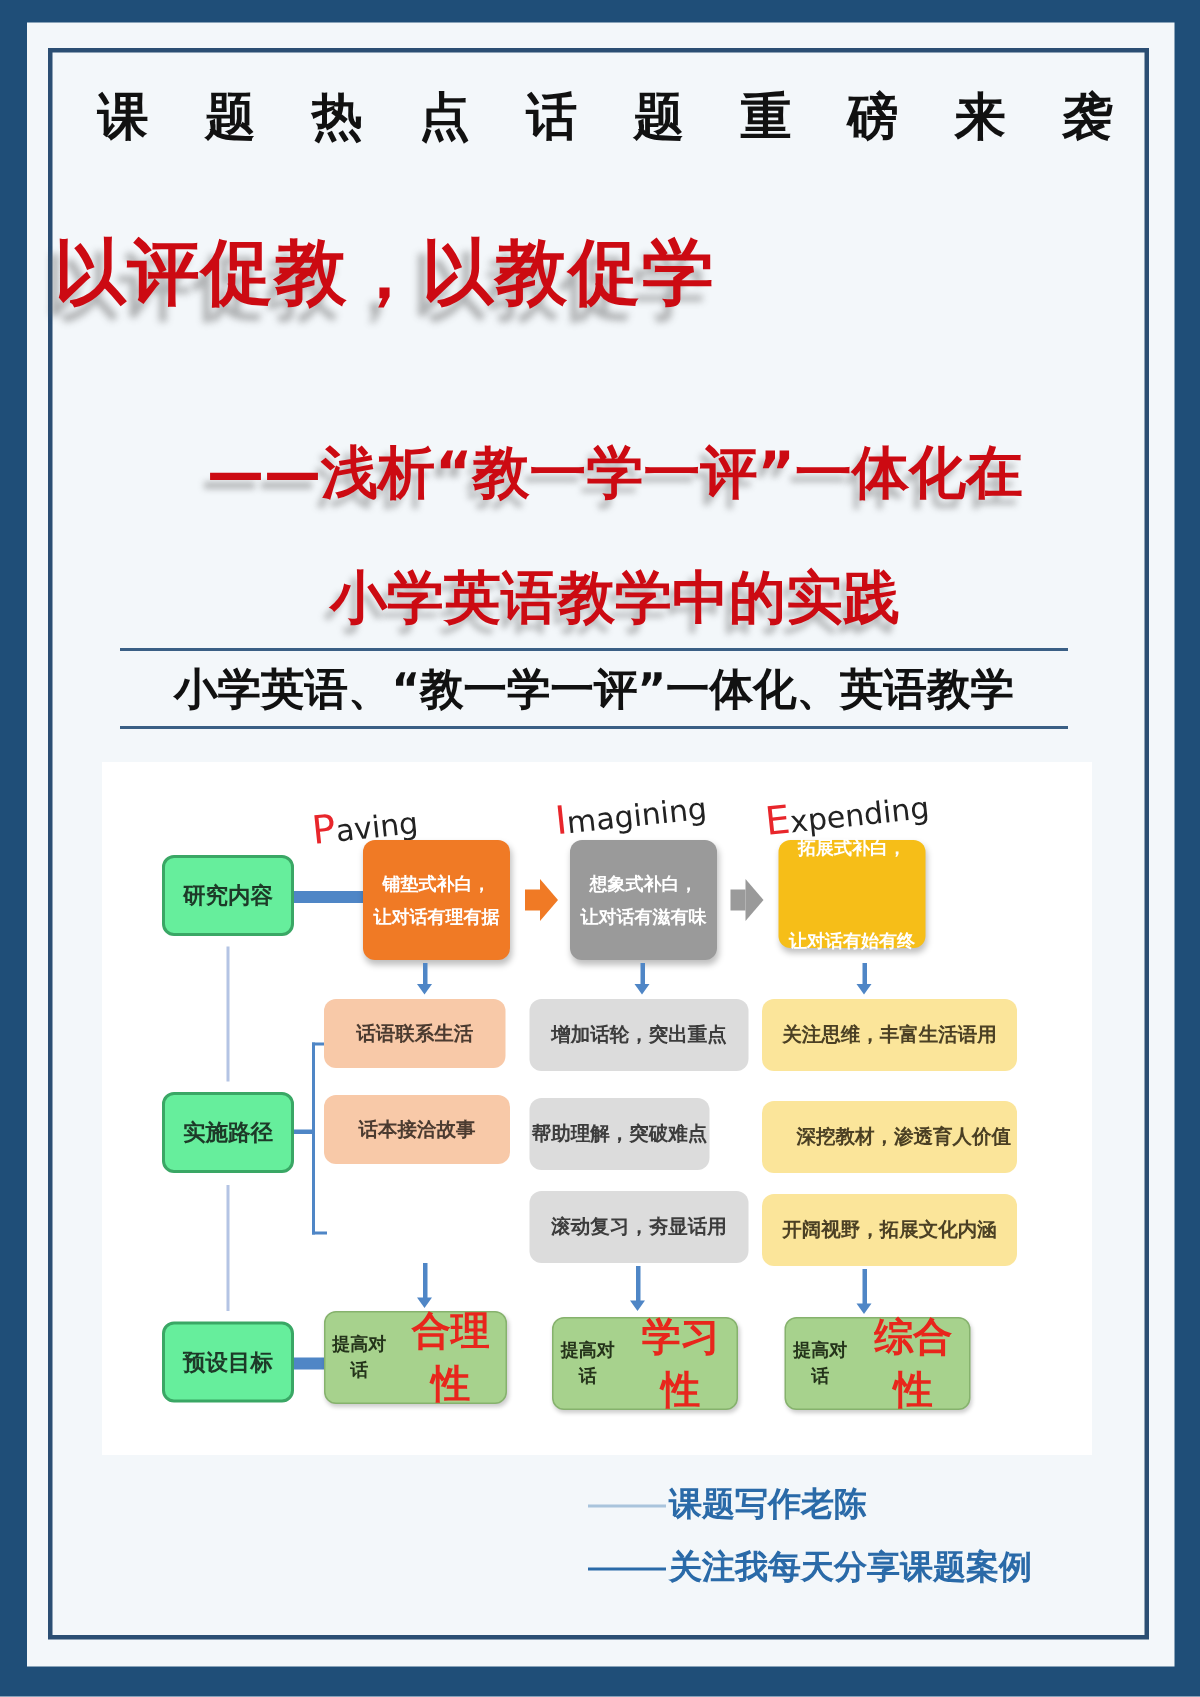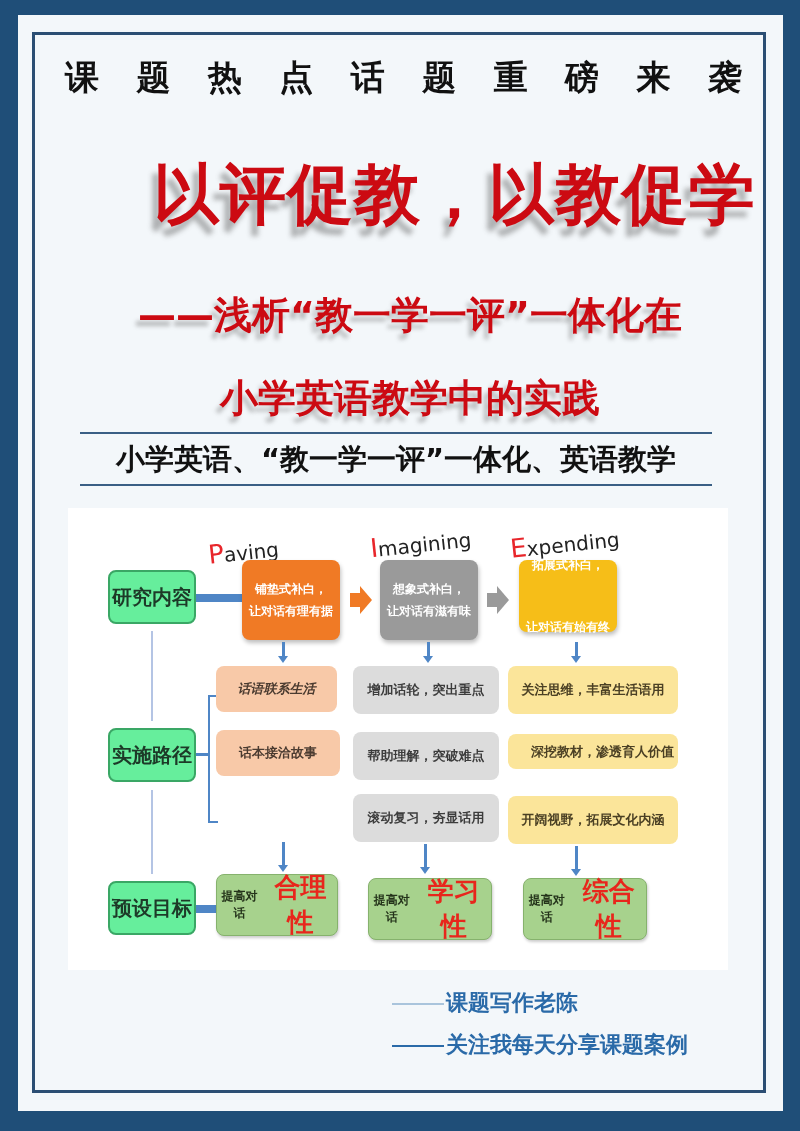--- a/index.html
+++ b/index.html
@@ -4,38 +4,38 @@
 <style>
   html, body { margin:0; padding:0; }
   body { width:800px; height:1131px; background:#1f4e78; position:relative; overflow:hidden;
          font-family:"DejaVu Serif", "Liberation Serif", serif; }
   .paper { position:absolute; left:18px; top:15px; width:765px; height:1096px; background:#f3f7fa; }
   .frame { position:absolute; left:32px; top:32px; width:734px; height:1061px;
            border:3px solid #2b4e73; box-sizing:border-box; }
   .banner { position:absolute; left:40px; top:55px; width:720px; display:flex; justify-content:space-between;
             padding:0 18px 0 25px; box-sizing:border-box; }
   .banner span { font-size:34px; font-weight:bold; color:#111; font-family:"DejaVu Serif", serif; }
-  .title { position:absolute; left:36px; top:150px; width:720px; text-align:right;
-           font-size:66px; font-weight:bold; color:#cc0a12; letter-spacing:1px;
+  .title { position:absolute; left:36px; top:150px; width:720px; text-align:left;
+           font-size:48px; font-weight:bold; color:#cc0a12; letter-spacing:1px;
            font-family:"DejaVu Sans", sans-serif;
            text-shadow: -6px 10px 5px rgba(90,90,90,0.45); }
   .sub1 { position:absolute; left:100px; top:290px; width:620px; text-align:center;
           font-size:38px; font-weight:bold; color:#cc0a12; font-family:"DejaVu Sans", sans-serif;
           text-shadow:-4px 6px 4px rgba(90,90,90,0.4); }
   .sub2 { position:absolute; left:100px; top:373px; width:620px; text-align:center;
           font-size:38px; font-weight:bold; color:#cc0a12; font-family:"DejaVu Sans", sans-serif;
           text-shadow:-4px 6px 4px rgba(90,90,90,0.4); }
   .rule { position:absolute; left:80px; width:632px; height:2px; background:#3a5f85; }
   .keywords { position:absolute; left:80px; top:440px; width:632px; text-align:center;
               font-size:29px; font-weight:bold; color:#111; font-family:"DejaVu Sans", sans-serif; }
 
   .diagram { position:absolute; left:68px; top:508px; width:660px; height:462px; background:#ffffff; }
   .box { position:absolute; border-radius:8px; display:flex; align-items:center; justify-content:center;
          text-align:center; font-family:"DejaVu Sans", sans-serif; font-weight:bold; box-sizing:border-box; }
-  .green { background:#66ee9c; border:2px solid #3aa765; color:#1d3a28; font-size:20px; }
+  .green { background:#66ee9c; border:2px solid #3aa765; color:#1d3a28; font-size:15px; }
   .stage { color:#fff; font-size:12px; line-height:22px; flex-direction:column; box-shadow:1px 3px 4px rgba(0,0,0,0.25); }
   .orange { background:#f07a25; }
   .gray { background:#9a9a9a; }
   .yellow { background:#f6be18; }
   .peach { background:#f8c9a8; color:#4b3b30; font-size:13px; }
   .lgray { background:#dcdcdc; color:#3c3c3c; font-size:13px; }
   .lyellow { background:#fbe59a; color:#4b4024; font-size:13px; }
   .goal { background:#a7d28d; border:1px solid #86b26d; color:#24331a; font-size:12px; box-shadow:1px 2px 3px rgba(0,0,0,0.2); }
   .goal .em { color:#e8261c; font-size:26px; margin-left:2px; }
   .stage-label { position:absolute; font-family:"DejaVu Sans", sans-serif; font-size:20px; color:#222; transform:rotate(-6deg); }
@@ -121,29 +121,29 @@
   <div class="bigarrow-body" style="left:419px;top:85px;width:10px;background:#9a9a9a;"></div>
   <div class="bigarrow" style="left:429px;top:78px;border-left:12px solid #9a9a9a;"></div>
 
   <div class="vline" style="left:214px;top:134px;height:14px;"></div>
   <div class="arrowhead" style="left:210px;top:148px;"></div>
   <div class="vline" style="left:359px;top:134px;height:14px;"></div>
   <div class="arrowhead" style="left:355px;top:148px;"></div>
   <div class="vline" style="left:507px;top:134px;height:14px;"></div>
   <div class="arrowhead" style="left:503px;top:148px;"></div>
 
-  <div class="box peach" style="left:148px;top:158px;width:121px;height:46px;font-style:italic;">话语联系生活</div>
+  <div class="box peach" style="left:148px;top:158px;width:121px;height:46px;">话语联系生活</div>
   <div class="box peach" style="left:148px;top:222px;width:124px;height:46px;">话本接洽故事</div>
 
   <div class="box lgray" style="left:285px;top:158px;width:146px;height:48px;">增加话轮，突出重点</div>
-  <div class="box lgray" style="left:285px;top:224px;width:146px;height:48px;">帮助理解，突破难点</div>
+  <div class="box lgray" style="left:285px;top:224px;width:120px;height:48px;">帮助理解，突破难点</div>
   <div class="box lgray" style="left:285px;top:286px;width:146px;height:48px;">滚动复习，夯显话用</div>
 
   <div class="box lyellow" style="left:440px;top:158px;width:170px;height:48px;">关注思维，丰富生活语用</div>
-  <div class="box lyellow" style="left:440px;top:226px;width:170px;height:35px;padding-left:19px;">深挖教材，渗透育人价值</div>
+  <div class="box lyellow" style="left:440px;top:226px;width:170px;height:48px;padding-left:19px;">深挖教材，渗透育人价值</div>
   <div class="box lyellow" style="left:440px;top:288px;width:170px;height:48px;">开阔视野，拓展文化内涵</div>
 
   <div class="vline" style="left:214px;top:334px;height:24px;"></div>
   <div class="arrowhead" style="left:210px;top:357px;"></div>
   <div class="vline" style="left:356px;top:336px;height:24px;"></div>
   <div class="arrowhead" style="left:352px;top:359px;"></div>
   <div class="vline" style="left:507px;top:338px;height:24px;"></div>
   <div class="arrowhead" style="left:503px;top:361px;"></div>
 
   <div class="box goal" style="left:148px;top:366px;width:122px;height:62px;">

